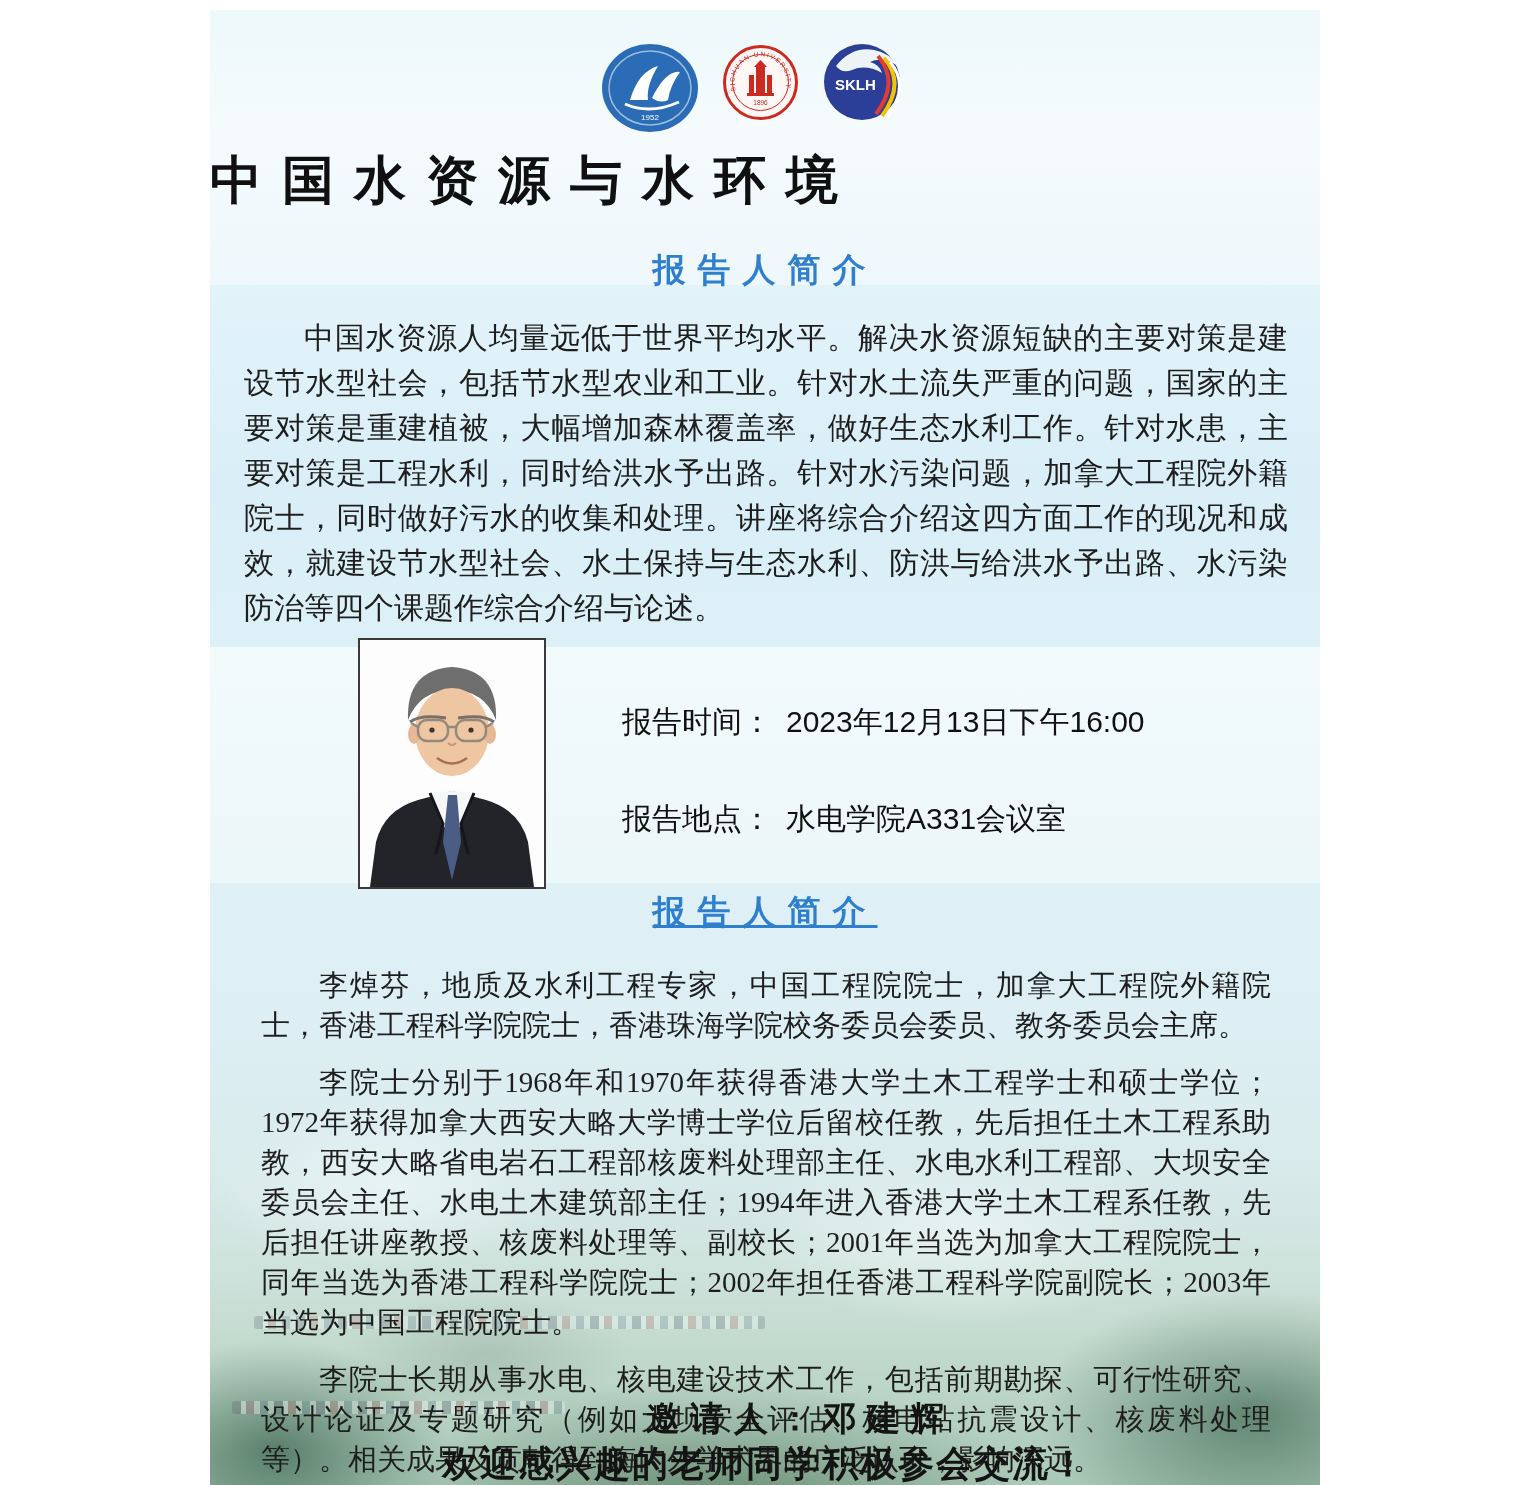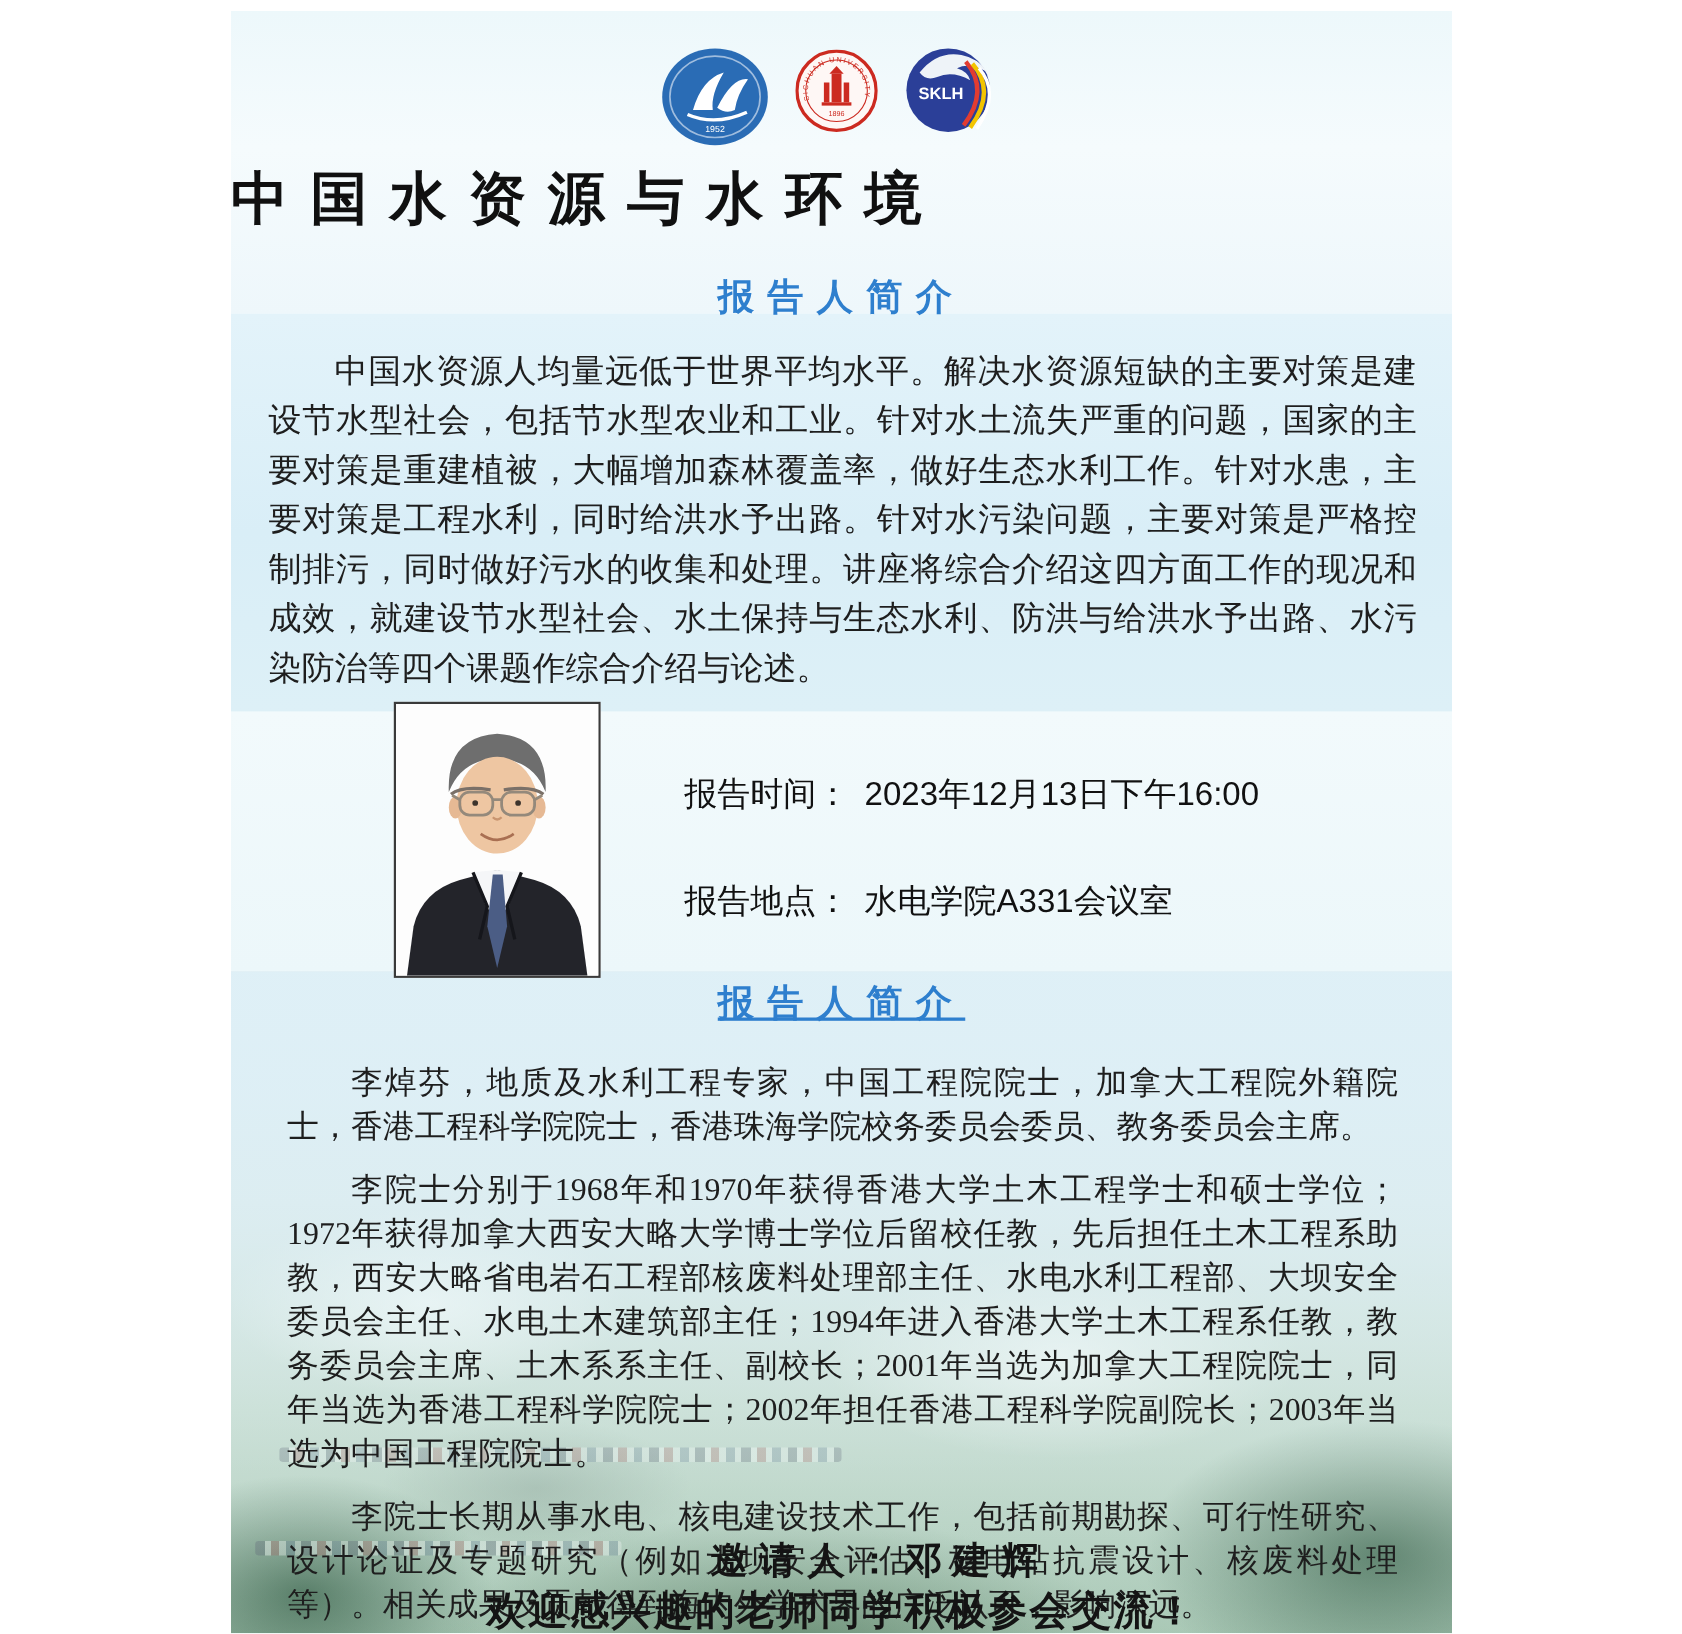--- a/index.html
+++ b/index.html
@@ -99,21 +99,21 @@
     <path d="M56,16 Q78,42 54,74" stroke="#e23c31" stroke-width="4" fill="none"></path>
     <path d="M62,18 Q84,43 60,76" stroke="#f3c400" stroke-width="4" fill="none"></path>
     <path d="M68,22 Q88,45 66,77" stroke="#ffffff" stroke-width="3" fill="none"></path>
     <text x="13" y="50" font-size="15" font-weight="bold" fill="#ffffff" font-family="Liberation Sans, sans-serif">SKLH</text>
   </svg>
 
   <div class="doc-title">中国水资源与水环境</div>
 
   <div class="sec-heading h-intro" style="color:#2e7fce;">报告人简介</div>
 
-  <div class="body-text intro-body">中国水资源人均量远低于世界平均水平。解决水资源短缺的主要对策是建设节水型社会，包括节水型农业和工业。针对水土流失严重的问题，国家的主要对策是重建植被，大幅增加森林覆盖率，做好生态水利工作。针对水患，主要对策是工程水利，同时给洪水予出路。针对水污染问题，主要对策是严格控制排污，同时做好污水的收集和处理。讲座将综合介绍这四方面工作的现况和成效，就建设节水型社会、水土保持与生态水利、防洪与给洪水予出路、水污染防治等四个课题作综合介绍与论述。</div>
+  <div class="body-text intro-body">中国水资源人均量远低于世界平均水平。解决水资源短缺的主要对策是建设节水型社会，包括节水型农业和工业。针对水土流失严重的问题，国家的主要对策是重建植被，大幅增加森林覆盖率，做好生态水利工作。针对水患，主要对策是工程水利，同时给洪水予出路。针对水污染问题，加拿大工程院外籍院士，同时做好污水的收集和处理。讲座将综合介绍这四方面工作的现况和成效，就建设节水型社会、水土保持与生态水利、防洪与给洪水予出路、水污染防治等四个课题作综合介绍与论述。</div>
 
   <div class="photo-frame">
     <svg width="184" height="247" viewBox="0 0 184 247">
       <rect width="184" height="247" fill="#fdfdfd"></rect>
       <path d="M48,80 Q46,30 92,27 Q138,30 136,80 Q124,50 92,50 Q60,50 48,80 Z" fill="#6e6e6e"></path>
       <ellipse cx="92" cy="92" rx="37" ry="44" fill="#eec6a2"></ellipse>
       <ellipse cx="54" cy="94" rx="6" ry="10" fill="#e6b994"></ellipse>
       <ellipse cx="130" cy="94" rx="6" ry="10" fill="#e6b994"></ellipse>
       <path d="M50,82 Q60,74 86,78 M98,78 Q124,74 134,82" stroke="#7a7068" stroke-width="3" fill="none"></path>
       <g stroke="#94897b" fill="none" stroke-width="2.5">
@@ -140,20 +140,20 @@
     </div>
     <div class="meta-row">
       <span>报告地点：</span><span class="meta-value">水电学院A331会议室</span>
     </div>
   </div>
 
   <div class="sec-heading h-speaker" style="color:#2e7fce;text-decoration:underline;">报告人简介</div>
 
   <div class="body-text speaker-bio">
     <p>李焯芬，地质及水利工程专家，中国工程院院士，加拿大工程院外籍院士，香港工程科学院院士，香港珠海学院校务委员会委员、教务委员会主席。</p>
-    <p>李院士分别于1968年和1970年获得香港大学土木工程学士和硕士学位；1972年获得加拿大西安大略大学博士学位后留校任教，先后担任土木工程系助教，西安大略省电岩石工程部核废料处理部主任、水电水利工程部、大坝安全委员会主任、水电土木建筑部主任；1994年进入香港大学土木工程系任教，教务委员会主席、土木系系主任、副校长；2001年当选为加拿大工程院院士，同年当选为香港工程科学院院士；2002年担任香港工程科学院副院长；2003年当选为中国工程院院士。</p>
+    <p>李院士分别于1968年和1970年获得香港大学土木工程学士和硕士学位；1972年获得加拿大西安大略大学博士学位后留校任教，先后担任土木工程系助教，西安大略省电岩石工程部核废料处理部主任、水电水利工程部、大坝安全委员会主任、水电土木建筑部主任；1994年进入香港大学土木工程系任教，先后担任讲座教授、核废料处理等、副校长；2001年当选为加拿大工程院院士，同年当选为香港工程科学院院士；2002年担任香港工程科学院副院长；2003年当选为中国工程院院士。</p>
     <p>李院士长期从事水电、核电建设技术工作，包括前期勘探、可行性研究、设计论证及专题研究（例如大坝安全评估、核电站抗震设计、核废料处理等）。相关成果及贡献得到海内外学术界的广泛认可，影响深远。</p>
   </div>
 
   <div class="footer-line inviter">邀请人：邓建辉</div>
   <div class="footer-line welcome">欢迎感兴趣的老师同学积极参会交流！</div>
 
 </div>
 
 </body></html>

